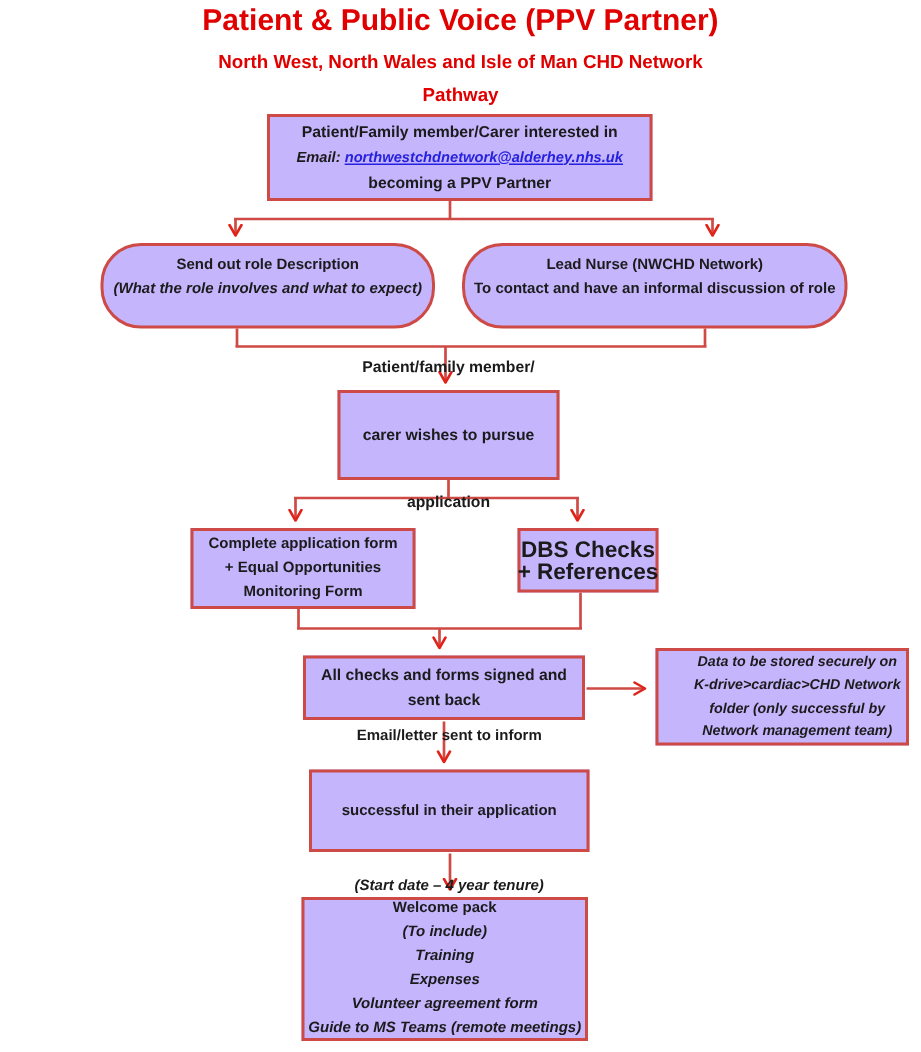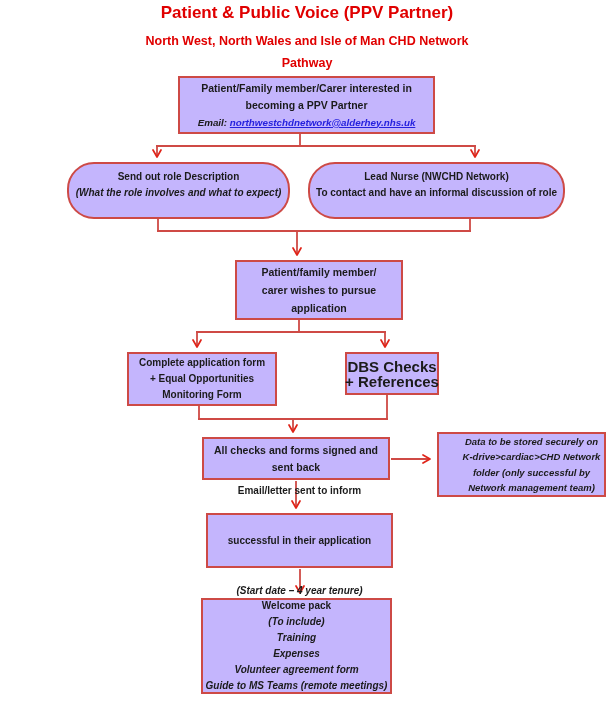--- a/index.html
+++ b/index.html
@@ -2,21 +2,21 @@
 <html style="--title-red: #e00000; --border-red: #cd4a46; --line-red: #cf4a45; --arrow-red: #e02419; --link-blue: #2621de; --text: #1b1b1b;"><head>
 <meta charset="utf-8">
 <style>
   html,body{margin:0;padding:0;background:#fff;}
   #canvas{
     position:relative;width:614px;height:701px;background:#fff;overflow:hidden;
     font-family:"Liberation Sans",sans-serif;color:var(--text,#1b1b1b);
   }
   .title{
     position:absolute;top:3px;left:0;width:614px;text-align:center;
-    font-size:17px;font-weight:bold;color:var(--title-red,#e00000);
+    font-size:20px;font-weight:bold;color:var(--title-red,#e00000);
   }
   .subtitle{
     position:absolute;top:31px;left:0;width:614px;text-align:center;
     font-size:12.5px;font-weight:bold;color:var(--title-red,#e00000);line-height:21.5px;
   }
   .subtitle span{display:block;}
   .box{
     position:absolute;box-sizing:border-box;background:#c4b5fd;
     border:2px solid var(--border-red,#cd4a46);
     display:flex;flex-direction:column;justify-content:center;align-items:center;
@@ -85,38 +85,38 @@
     <g>
       <path class="flowline" marker-end="url(#arrow)" d="M296,481 L296,508"></path>
     </g>
     <g>
       <path class="flowline" marker-end="url(#arrow)" d="M300,569 L300,593"></path>
     </g>
   </svg>
 
   <div class="box" id="b-interest" style="left:178px;top:76px;width:257px;height:58px;">
     <span class="ln">Patient/Family member/Carer interested in</span>
-    <span class="ln">becoming a PPV Partner</span>
     <span class="ln email-line">
       <span>Email:</span>
       <a class="email-link">northwestchdnetwork@alderhey.nhs.uk</a>
     </span>
+    <span class="ln">becoming a PPV Partner</span>
   </div>
 
   <div class="box top-align sm" id="b-role" style="left:67px;top:162px;width:223px;height:57px;line-height:16px;">
     <span class="ln">Send out role Description</span>
     <span class="ln it">(What the role involves and what to expect)</span>
   </div>
 
   <div class="box top-align sm" id="b-nurse" style="left:308px;top:162px;width:257px;height:57px;line-height:16px;">
     <span class="ln">Lead Nurse (NWCHD Network)</span>
     <span class="ln">To contact and have an informal discussion of role</span>
   </div>
 
-  <div class="box" id="b-pursue" style="left:235px;top:260px;width:168px;height:60px;">
+  <div class="box" id="b-pursue" style="left:225px;top:260px;width:148px;height:60px;gap:27px;">
     <span class="ln">Patient/family member/</span>
     <span class="ln">carer wishes to pursue</span>
     <span class="ln">application</span>
   </div>
 
   <div class="box" id="b-appform" style="left:127px;top:352px;width:150px;height:54px;font-size:10px;line-height:16px;">
     <span class="ln">Complete application form</span>
     <span class="ln">+ Equal Opportunities</span>
     <span class="ln">Monitoring Form</span>
   </div>

